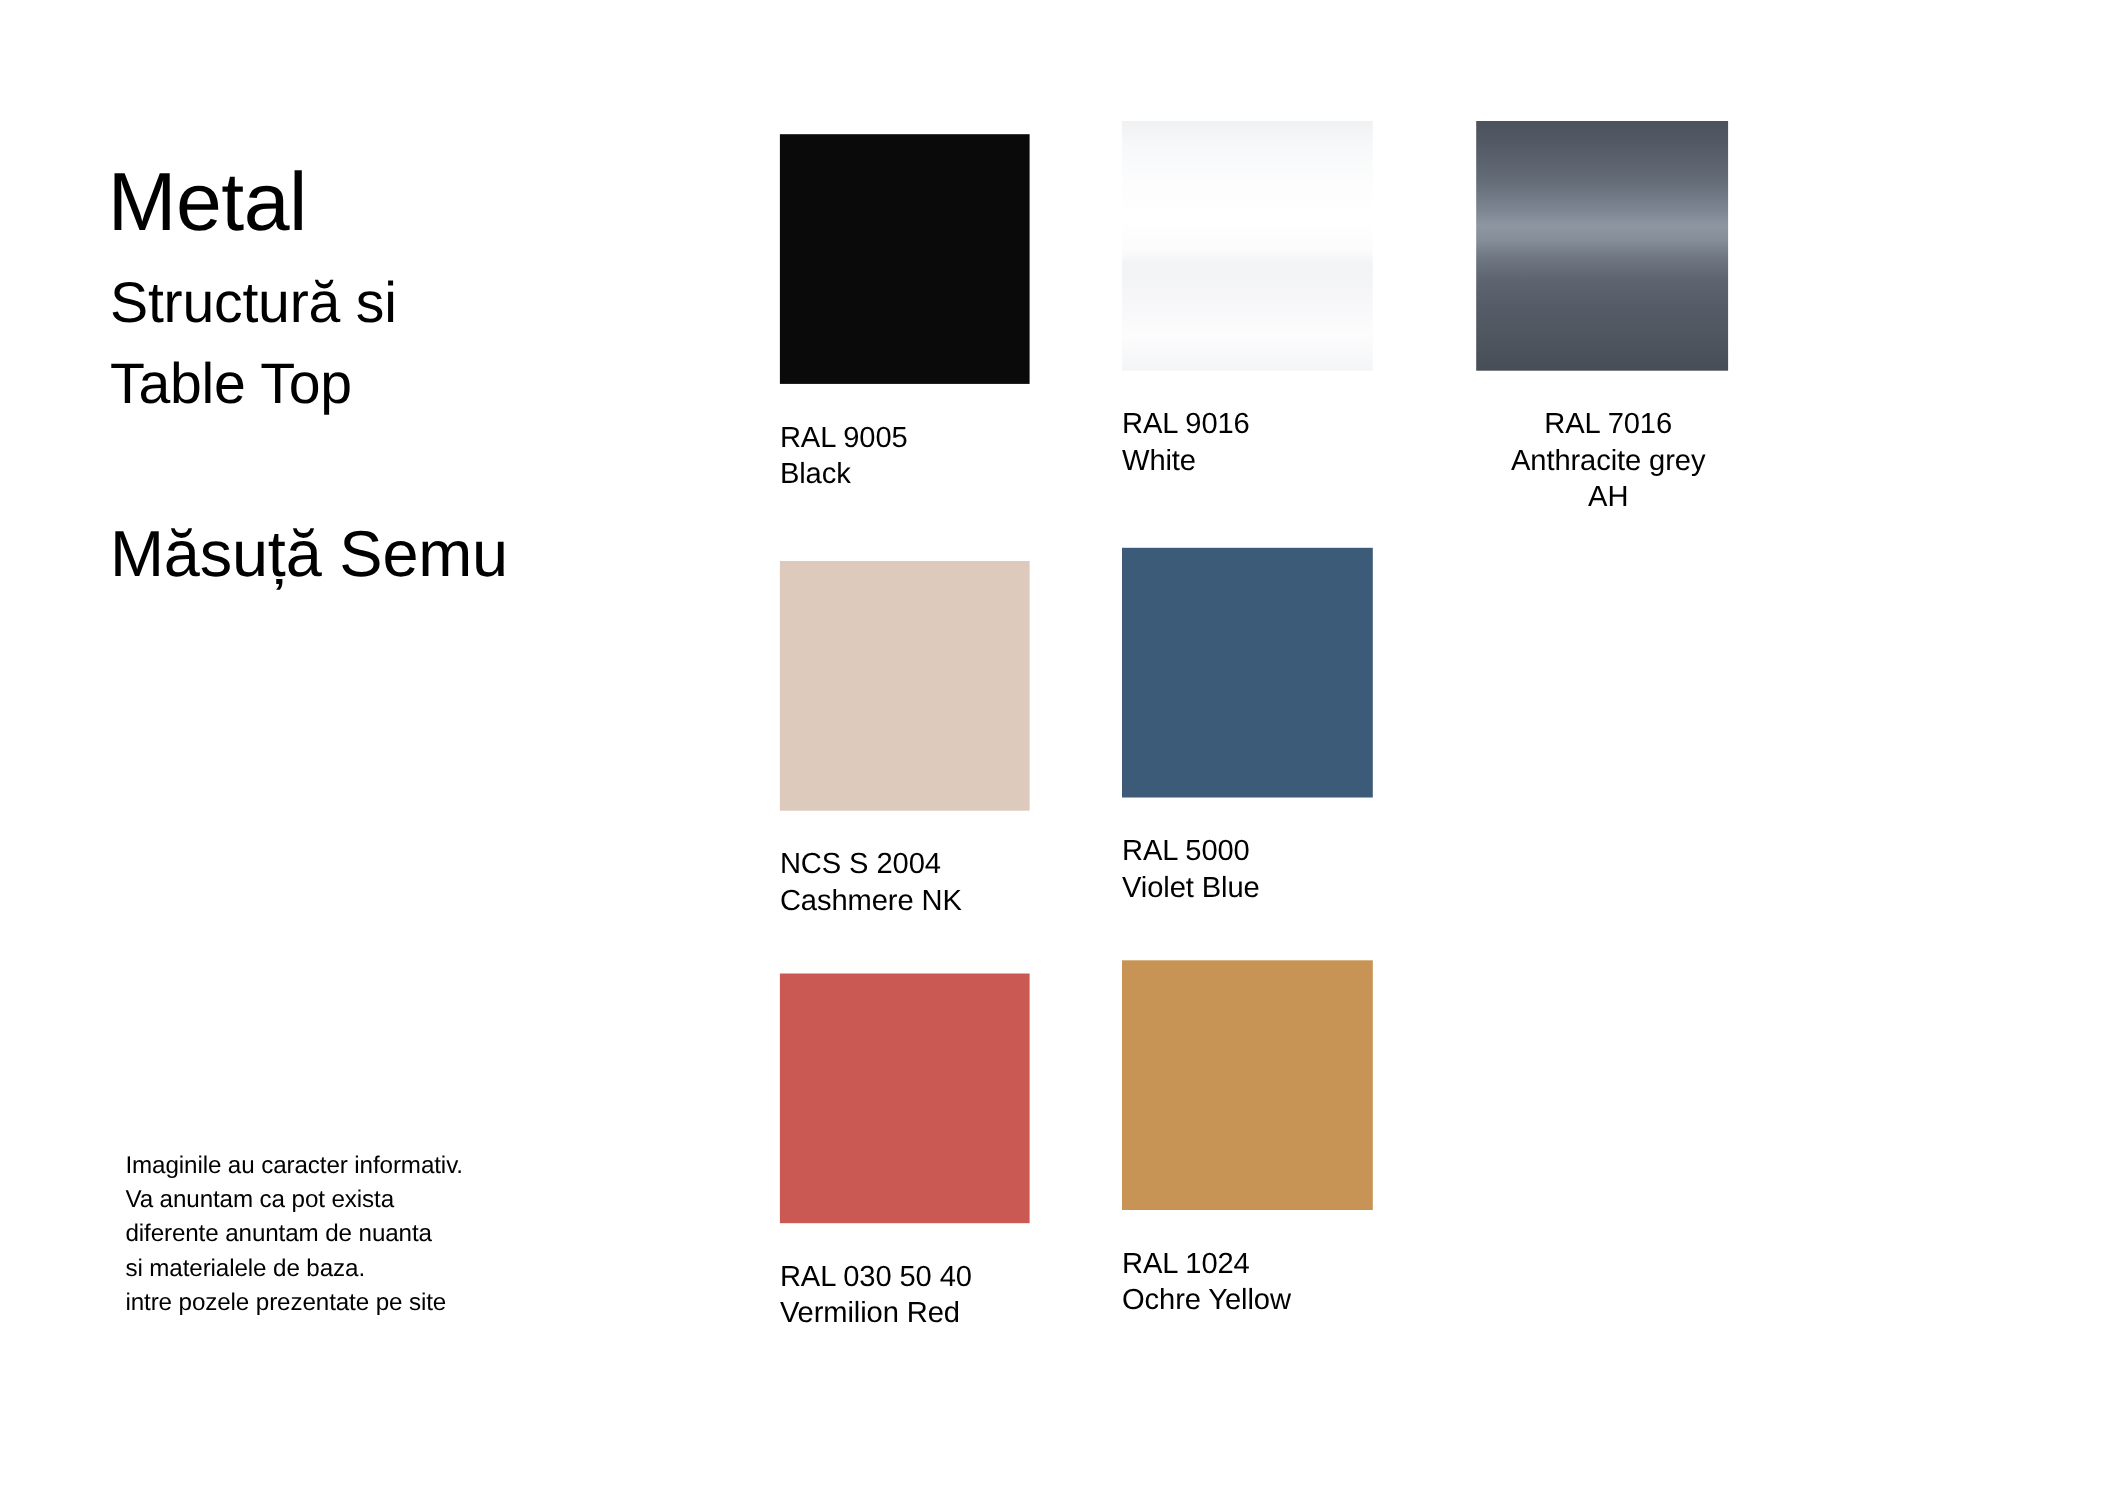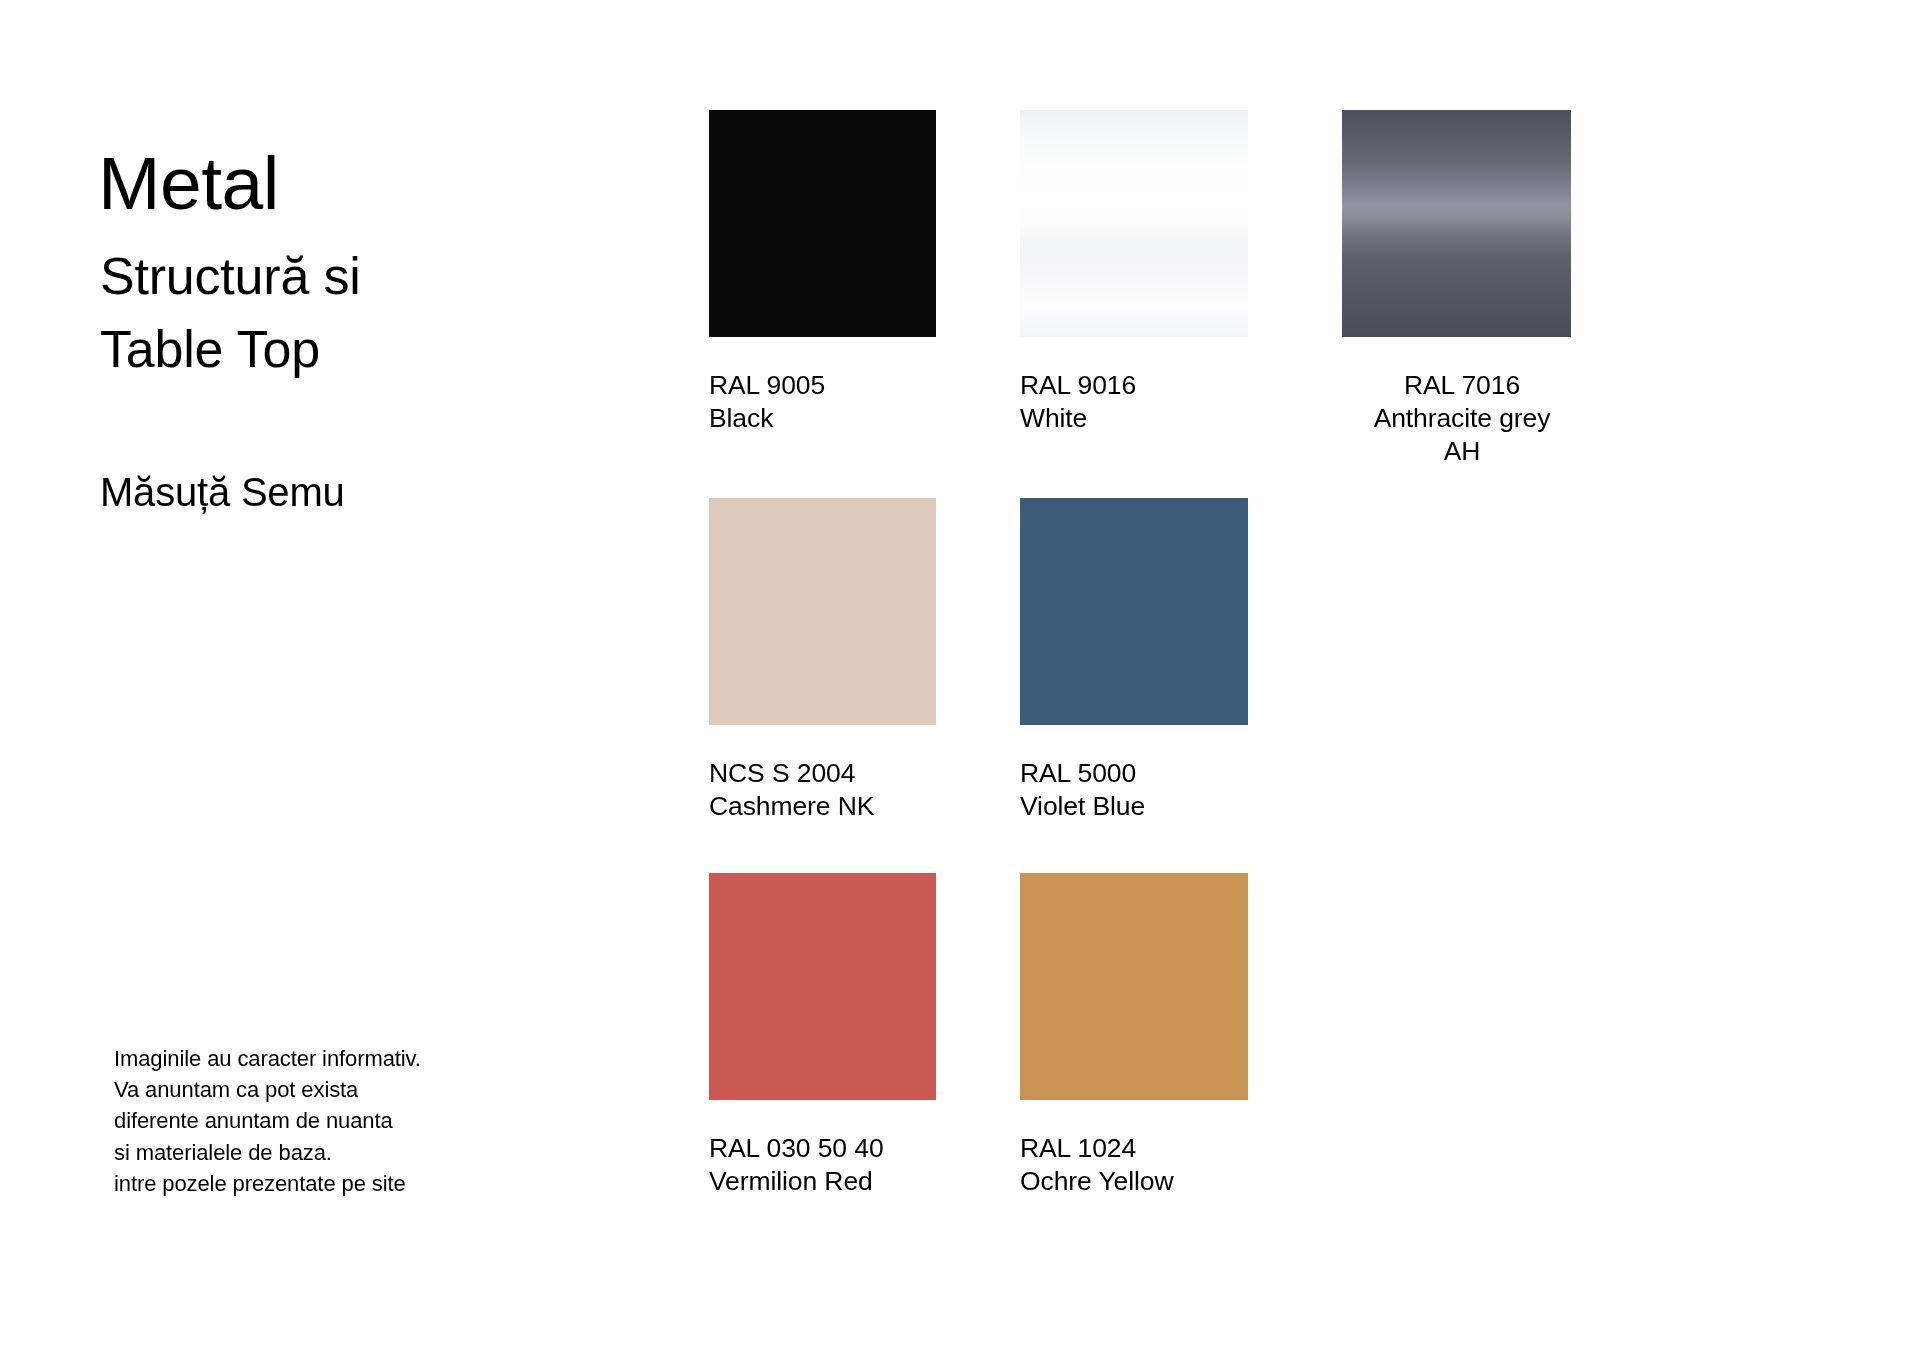--- a/index.html
+++ b/index.html
@@ -46,21 +46,21 @@
     font-weight: 400;
     line-height: 1.40;
     letter-spacing: -0.2px;
   }
   #material-subtitle .sub-line { display: block; }
 
   #product-name {
     position: absolute;
     left: 100px;
     top: 466px;
-    font-size: 40px;
+    font-size: 59px;
     font-weight: 400;
     line-height: 1.30;
     letter-spacing: -0.2px;
     white-space: nowrap;
   }
 
   #disclaimer {
     position: absolute;
     left: 114px;
     top: 1043px;
@@ -88,21 +88,21 @@
   }
   .swatch-row.row-0 { top: 0px; }
   .swatch-row.row-1 { top: 388px; }
   .swatch-row.row-2 { top: 763px; }
 
   .swatch-cell {
     position: absolute;
     top: 0;
     width: 240px;
   }
-  .swatch-cell.col-0 { left: 0px; }
+  .swatch-cell.col-0 { left: 0px; margin-top: 12px; }
   .swatch-cell.col-1 { left: 311px; }
   .swatch-cell.col-2 { left: 633px; text-align: center; }
 
   .swatch-chip {
     width: 227px;
     height: 227px;
     display: block;
   }
   .swatch-cell.col-1 .swatch-chip { width: 228px; }
   .swatch-cell.col-2 .swatch-chip { width: 229px; }

